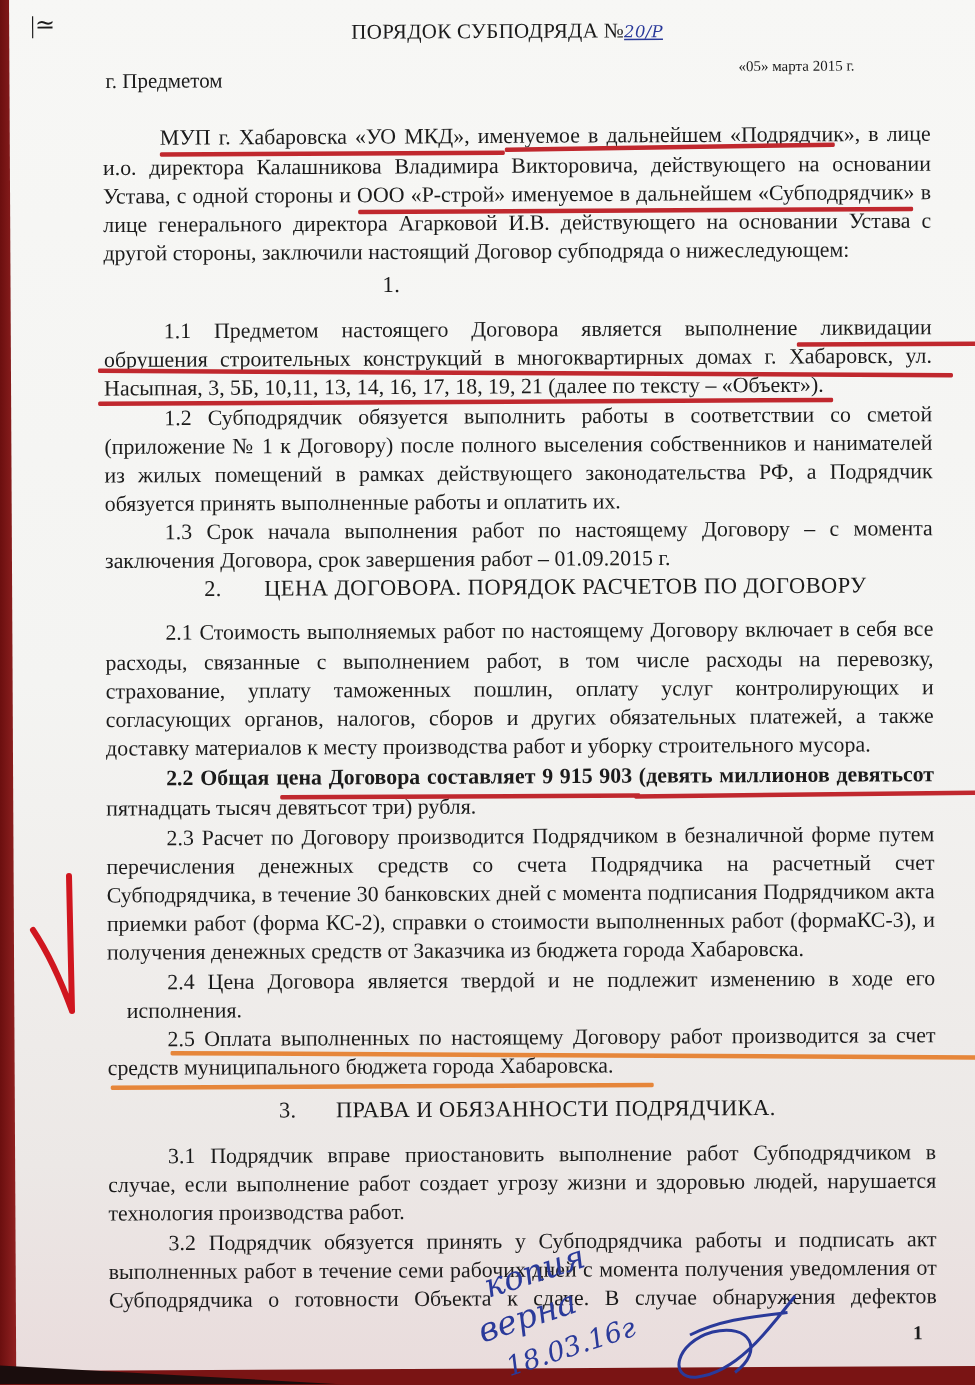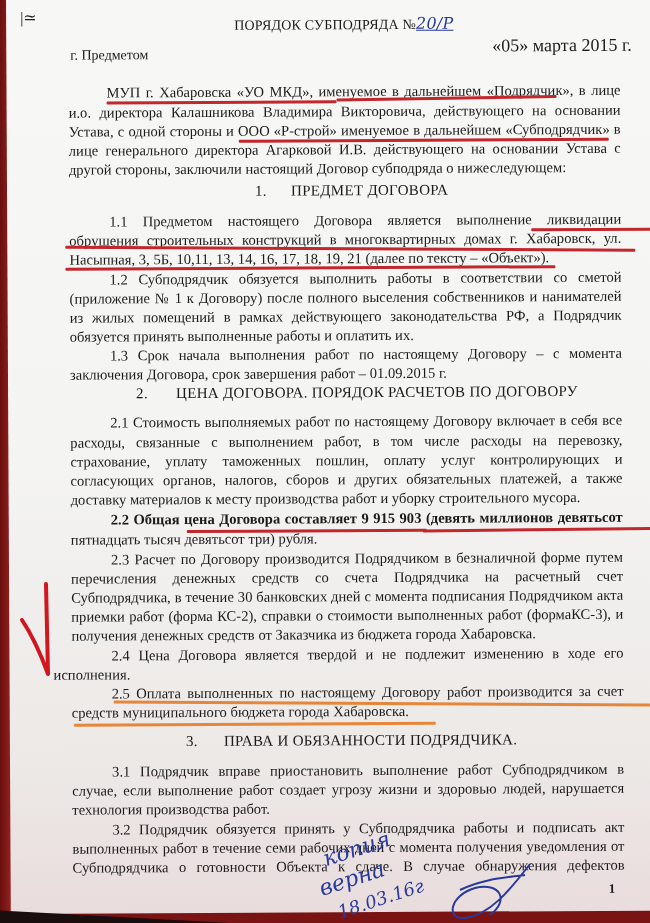--- a/index.html
+++ b/index.html
@@ -37,38 +37,37 @@
 </head>
 <body>
 
 <div class="shade-left"></div>
 
 <div class="page">
 
   <div class="abs t" style="left:14px;top:12px;font-size:16px;">|≃</div>
 
   <div class="abs title" style="left:228px;top:20px;">
-    <span>ПОРЯДОК СУБПОДРЯДА №</span><span class="hand" style="font-size:16px;text-decoration:underline;">20/Р</span>
+    <span>ПОРЯДОК СУБПОДРЯДА №</span><span class="hand" style="font-size:11px;text-decoration:underline;">20/Р</span>
   </div>
 
   <div class="abs t" style="left:64px;top:50px;font-size:14px;">г. Предметом</div>
-  <div class="abs t" style="left:486px;top:42px;font-size:18px;">«05» марта 2015 г.</div>
+  <div class="abs t" style="left:486px;top:42px;font-size:10px;">«05» марта 2015 г.</div>
 
   <div class="line just" style="left:100px;top:89px;width:514px;">МУП г. Хабаровска «УО МКД», именуемое в дальнейшем «Подрядчик», в лице</div>
   <div class="line just" style="left:62px;top:109px;width:552px;">и.о. директора Калашникова Владимира Викторовича, действующего на основании</div>
   <div class="line just" style="left:62px;top:128px;width:552px;">Устава, с одной стороны и ООО «Р-строй» именуемое в дальнейшем «Субподрядчик» в</div>
   <div class="line just" style="left:62px;top:147px;width:552px;">лице генерального директора Агарковой И.В.  действующего на основании Устава с</div>
   <div class="line" style="left:62px;top:166px;">другой стороны, заключили настоящий Договор субподряда о нижеследующем:</div>
 
   <div class="ul-red" style="left:100px;top:106px;width:230px;"></div>
   <div class="ul-red" style="left:330px;top:103px;width:220px;transform:rotate(-0.6deg);"></div>
   <div class="ul-red" style="left:232px;top:145px;width:370px;"></div>
 
   <div class="abs heading" style="left:248px;top:188px;">1.</div>
-  <div class="abs heading" style="left:284px;top:188px;">ПРЕДМЕТ ДОГОВОРА</div>
 
   <div class="line just" style="left:102px;top:218px;width:512px;">1.1 Предметом настоящего Договора является выполнение ликвидации</div>
   <div class="line just" style="left:62px;top:237px;width:552px;">обрушения строительных конструкций в многоквартирных домах г. Хабаровск, ул.</div>
   <div class="line" style="left:62px;top:256px;">Насыпная, 3, 5Б, 10,11, 13, 14, 16, 17, 18, 19, 21 (далее по тексту – «Объект»).</div>
 
   <div class="ul-red" style="left:524px;top:235px;width:120px;"></div>
   <div class="ul-red" style="left:58px;top:253px;width:570px;transform:rotate(0.6deg);"></div>
   <div class="ul-red" style="left:58px;top:272px;width:490px;"></div>
 
   <div class="line just" style="left:102px;top:276px;width:512px;">1.2 Субподрядчик обязуется выполнить работы в соответствии со сметой</div>
@@ -92,21 +91,21 @@
 
   <div class="ul-red" style="left:178px;top:535px;width:240px;"></div>
   <div class="ul-red" style="left:414px;top:535px;width:240px;transform:rotate(-0.3deg);"></div>
 
   <div class="line just" style="left:102px;top:556px;width:512px;">2.3 Расчет по Договору производится Подрядчиком в безналичной форме путем</div>
   <div class="line just" style="left:62px;top:575px;width:552px;">перечисления денежных средств со счета Подрядчика на расчетный счет</div>
   <div class="line just" style="left:62px;top:594px;width:552px;">Субподрядчика, в течение 30 банковских дней с момента подписания Подрядчиком акта</div>
   <div class="line just" style="left:62px;top:613px;width:552px;">приемки работ (форма КС-2), справки о стоимости выполненных работ (формаКС-3), и</div>
   <div class="line" style="left:62px;top:632px;">получения денежных средств от Заказчика из бюджета города Хабаровска.</div>
   <div class="line just" style="left:102px;top:652px;width:512px;">2.4 Цена Договора является твердой и не подлежит изменению в ходе его</div>
-  <div class="line" style="left:44px;top:671px;text-align:center;">исполнения.</div>
+  <div class="line" style="left:75px;top:671px;text-align:center;">исполнения.</div>
   <div class="line just" style="left:102px;top:690px;width:512px;">2.5 Оплата выполненных по настоящему Договору работ производится за счет</div>
   <div class="line" style="left:62px;top:709px;">средств муниципального бюджета города Хабаровска.</div>
 
   <div class="ul-orange" style="left:104px;top:708px;width:540px;transform:rotate(0.6deg);"></div>
   <div class="ul-orange" style="left:64px;top:728px;width:362px;"></div>
 
   <div class="abs heading" style="left:176px;top:738px;">3.</div>
   <div class="abs heading" style="left:214px;top:738px;">ПРАВА И ОБЯЗАННОСТИ ПОДРЯДЧИКА.</div>
 
   <div class="line just" style="left:102px;top:768px;width:512px;">3.1 Подрядчик вправе приостановить выполнение работ Субподрядчиком в</div>

